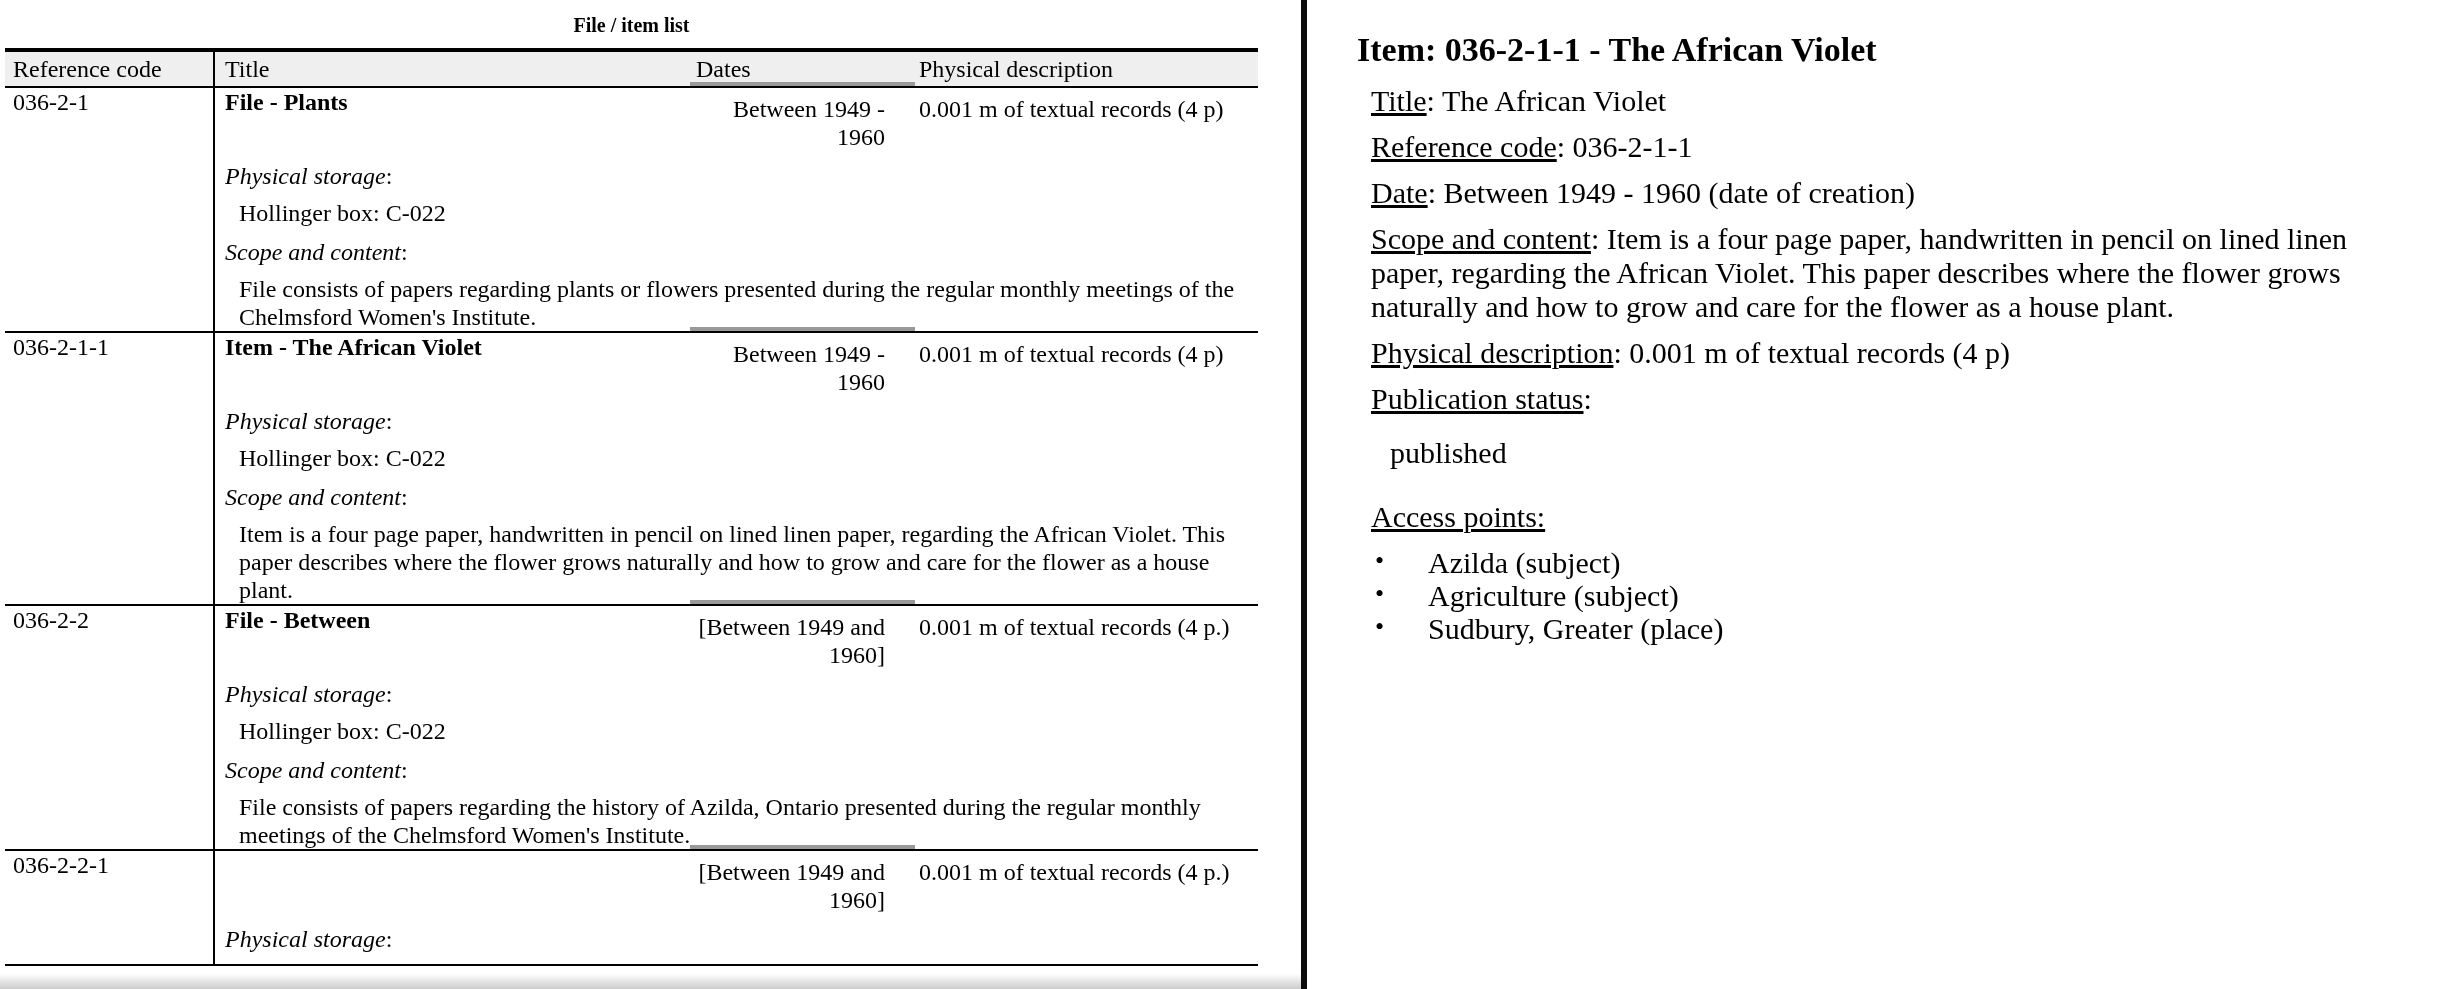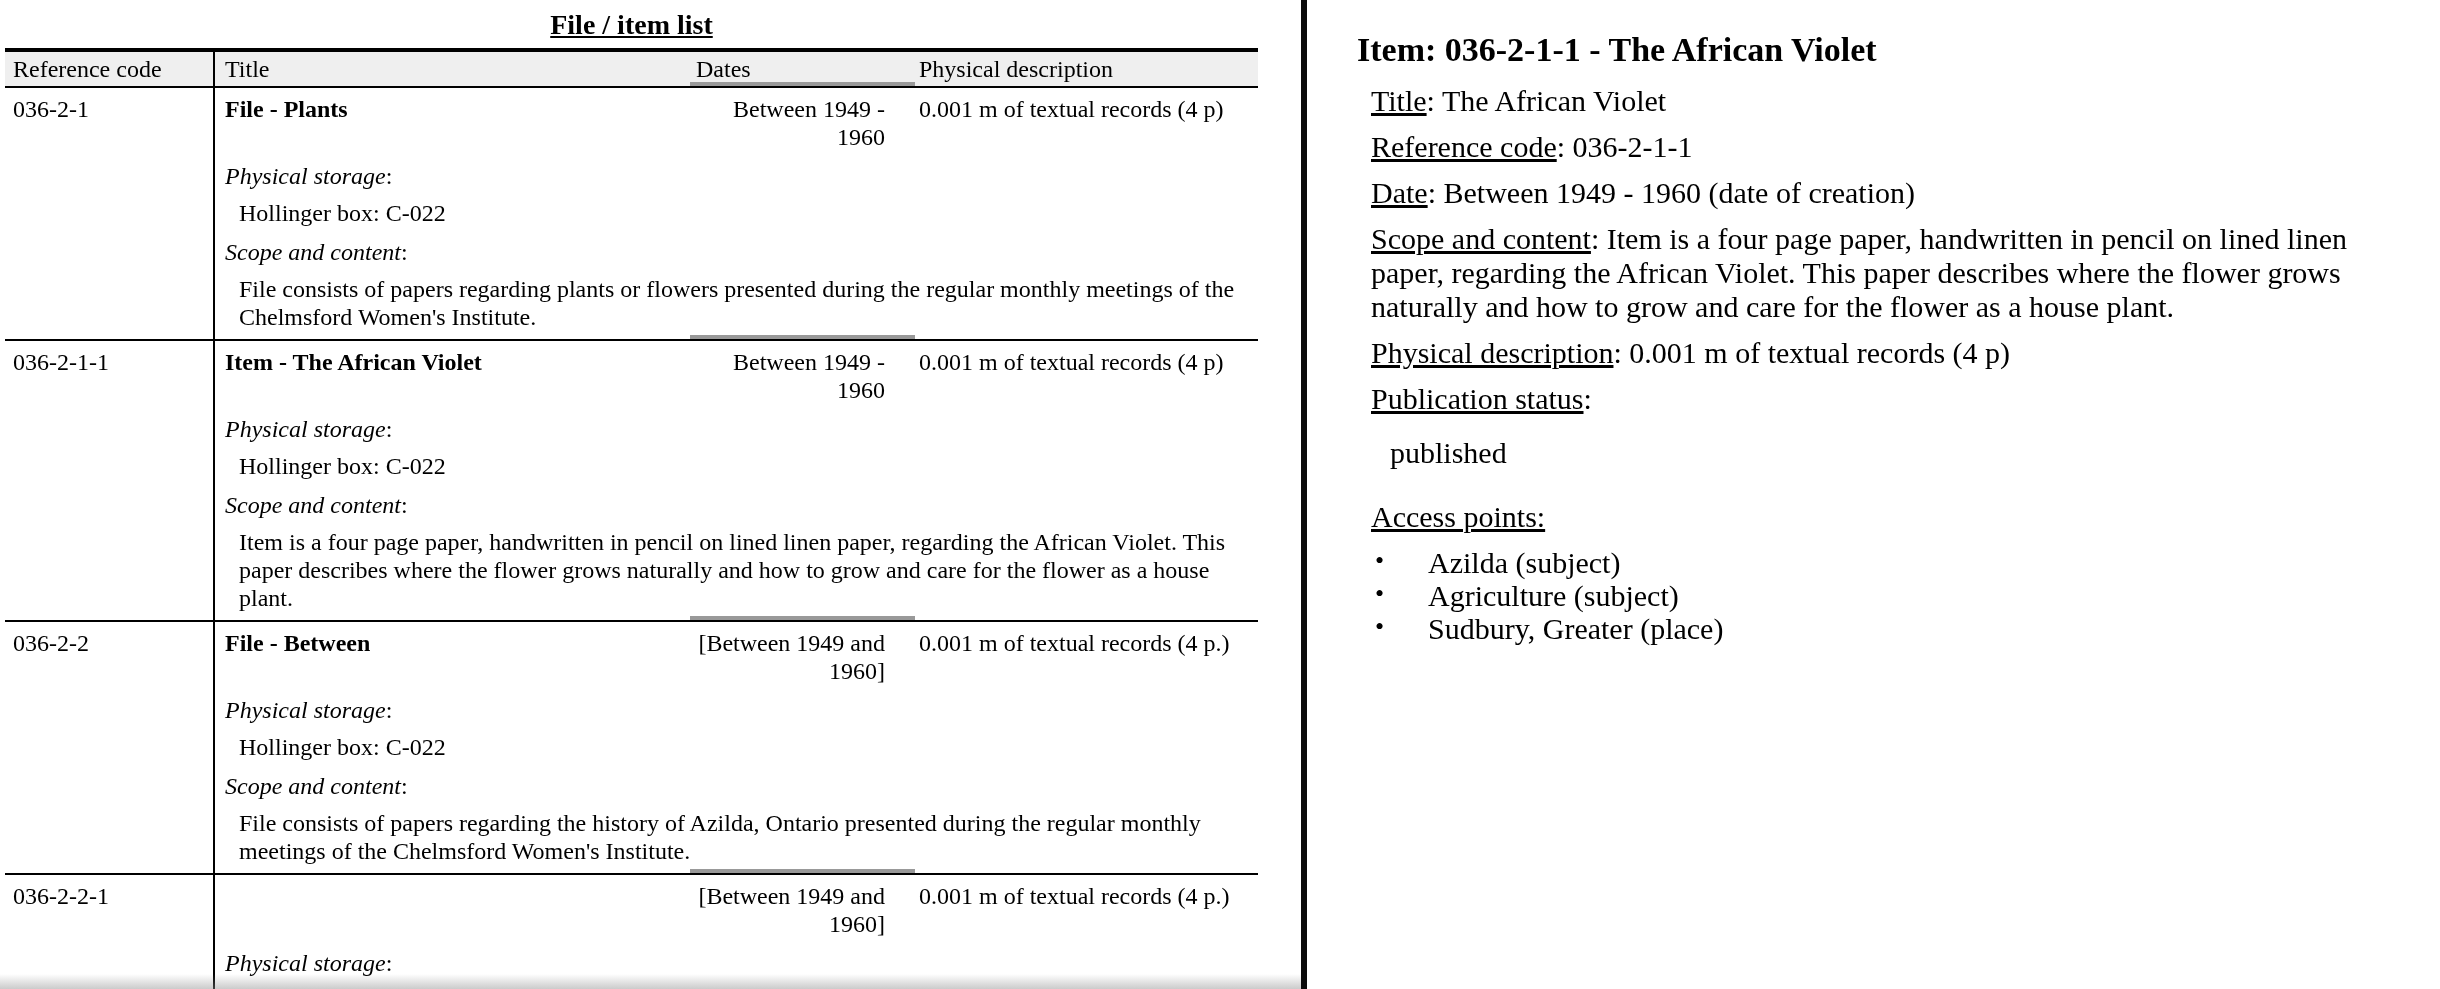--- a/index.html
+++ b/index.html
@@ -7,47 +7,47 @@
   body {
     width:2440px; height:989px; overflow:hidden; position:relative;
     background:#ffffff; color:#000;
     font-family:"Liberation Serif","DejaVu Serif",serif;
   }
 
   
   .left-panel { position:absolute; left:0; top:0; width:1301px; height:989px; background:#fff; }
   .page-title {
     width:1253px; margin:8px 0 6px 5px; text-align:center;
-    font-weight:bold; font-size:28px; line-height:34px;text-decoration:underline;
+    font-weight:bold; font-size:20px; line-height:34px;
   }
   .itemtable { margin-left:5px; width:1253px; }
   .thead {
     display:grid; grid-template-columns:210px 475px 225px 1fr;
     background:#efefef; border-top:4px solid #000; border-bottom:2px solid #000;
   }
   .hcell { font-size:24px; line-height:26px; padding:4px 0 4px 8px; }
   .hcell.h-ref   { border-right:2px solid #000; }
   .hcell.h-title { padding-left:10px; }
   .hcell.h-dates { padding-left:6px; }
   .hcell.h-phys  { padding-left:4px; }
 
   .row {
     display:grid; grid-template-columns:210px 475px 225px 1fr;
     border-bottom:2px solid #000;
     font-size:24px; line-height:28px;
   }
-  .cell { padding-top:7px; }
+  .cell { }
   .ref    { grid-column:1; grid-row:1 / 3; padding-left:8px; border-right:2px solid #000; }
   .titlec { grid-column:2; grid-row:1; font-weight:bold; padding-left:10px; }
   .dates  { grid-column:3; grid-row:1; padding:7px 30px 0 6px; position:relative;text-align:right; }
   .dates::before {
     content:""; position:absolute; left:0; right:0; top:-6px; height:4px; background:#999;
   }
   .phys   { grid-column:4; grid-row:1; padding:7px 8px 0 4px; }
-  .sub    { grid-column:2 / 5; grid-row:2; padding-bottom:8px; }
+  .sub    { grid-column:2 / 5; grid-row:2; }
   .slabel { margin:11px 0 0 10px; }
   .ital   { font-style:italic; }
   .sval   { margin:9px 20px 0 24px; }
 
   .bottom-fade {
     position:absolute; left:0; bottom:0; width:1301px; height:15px;
     background:linear-gradient(to bottom, rgba(160,160,160,0), rgba(140,140,140,0.45));
     pointer-events:none;
   }
 

